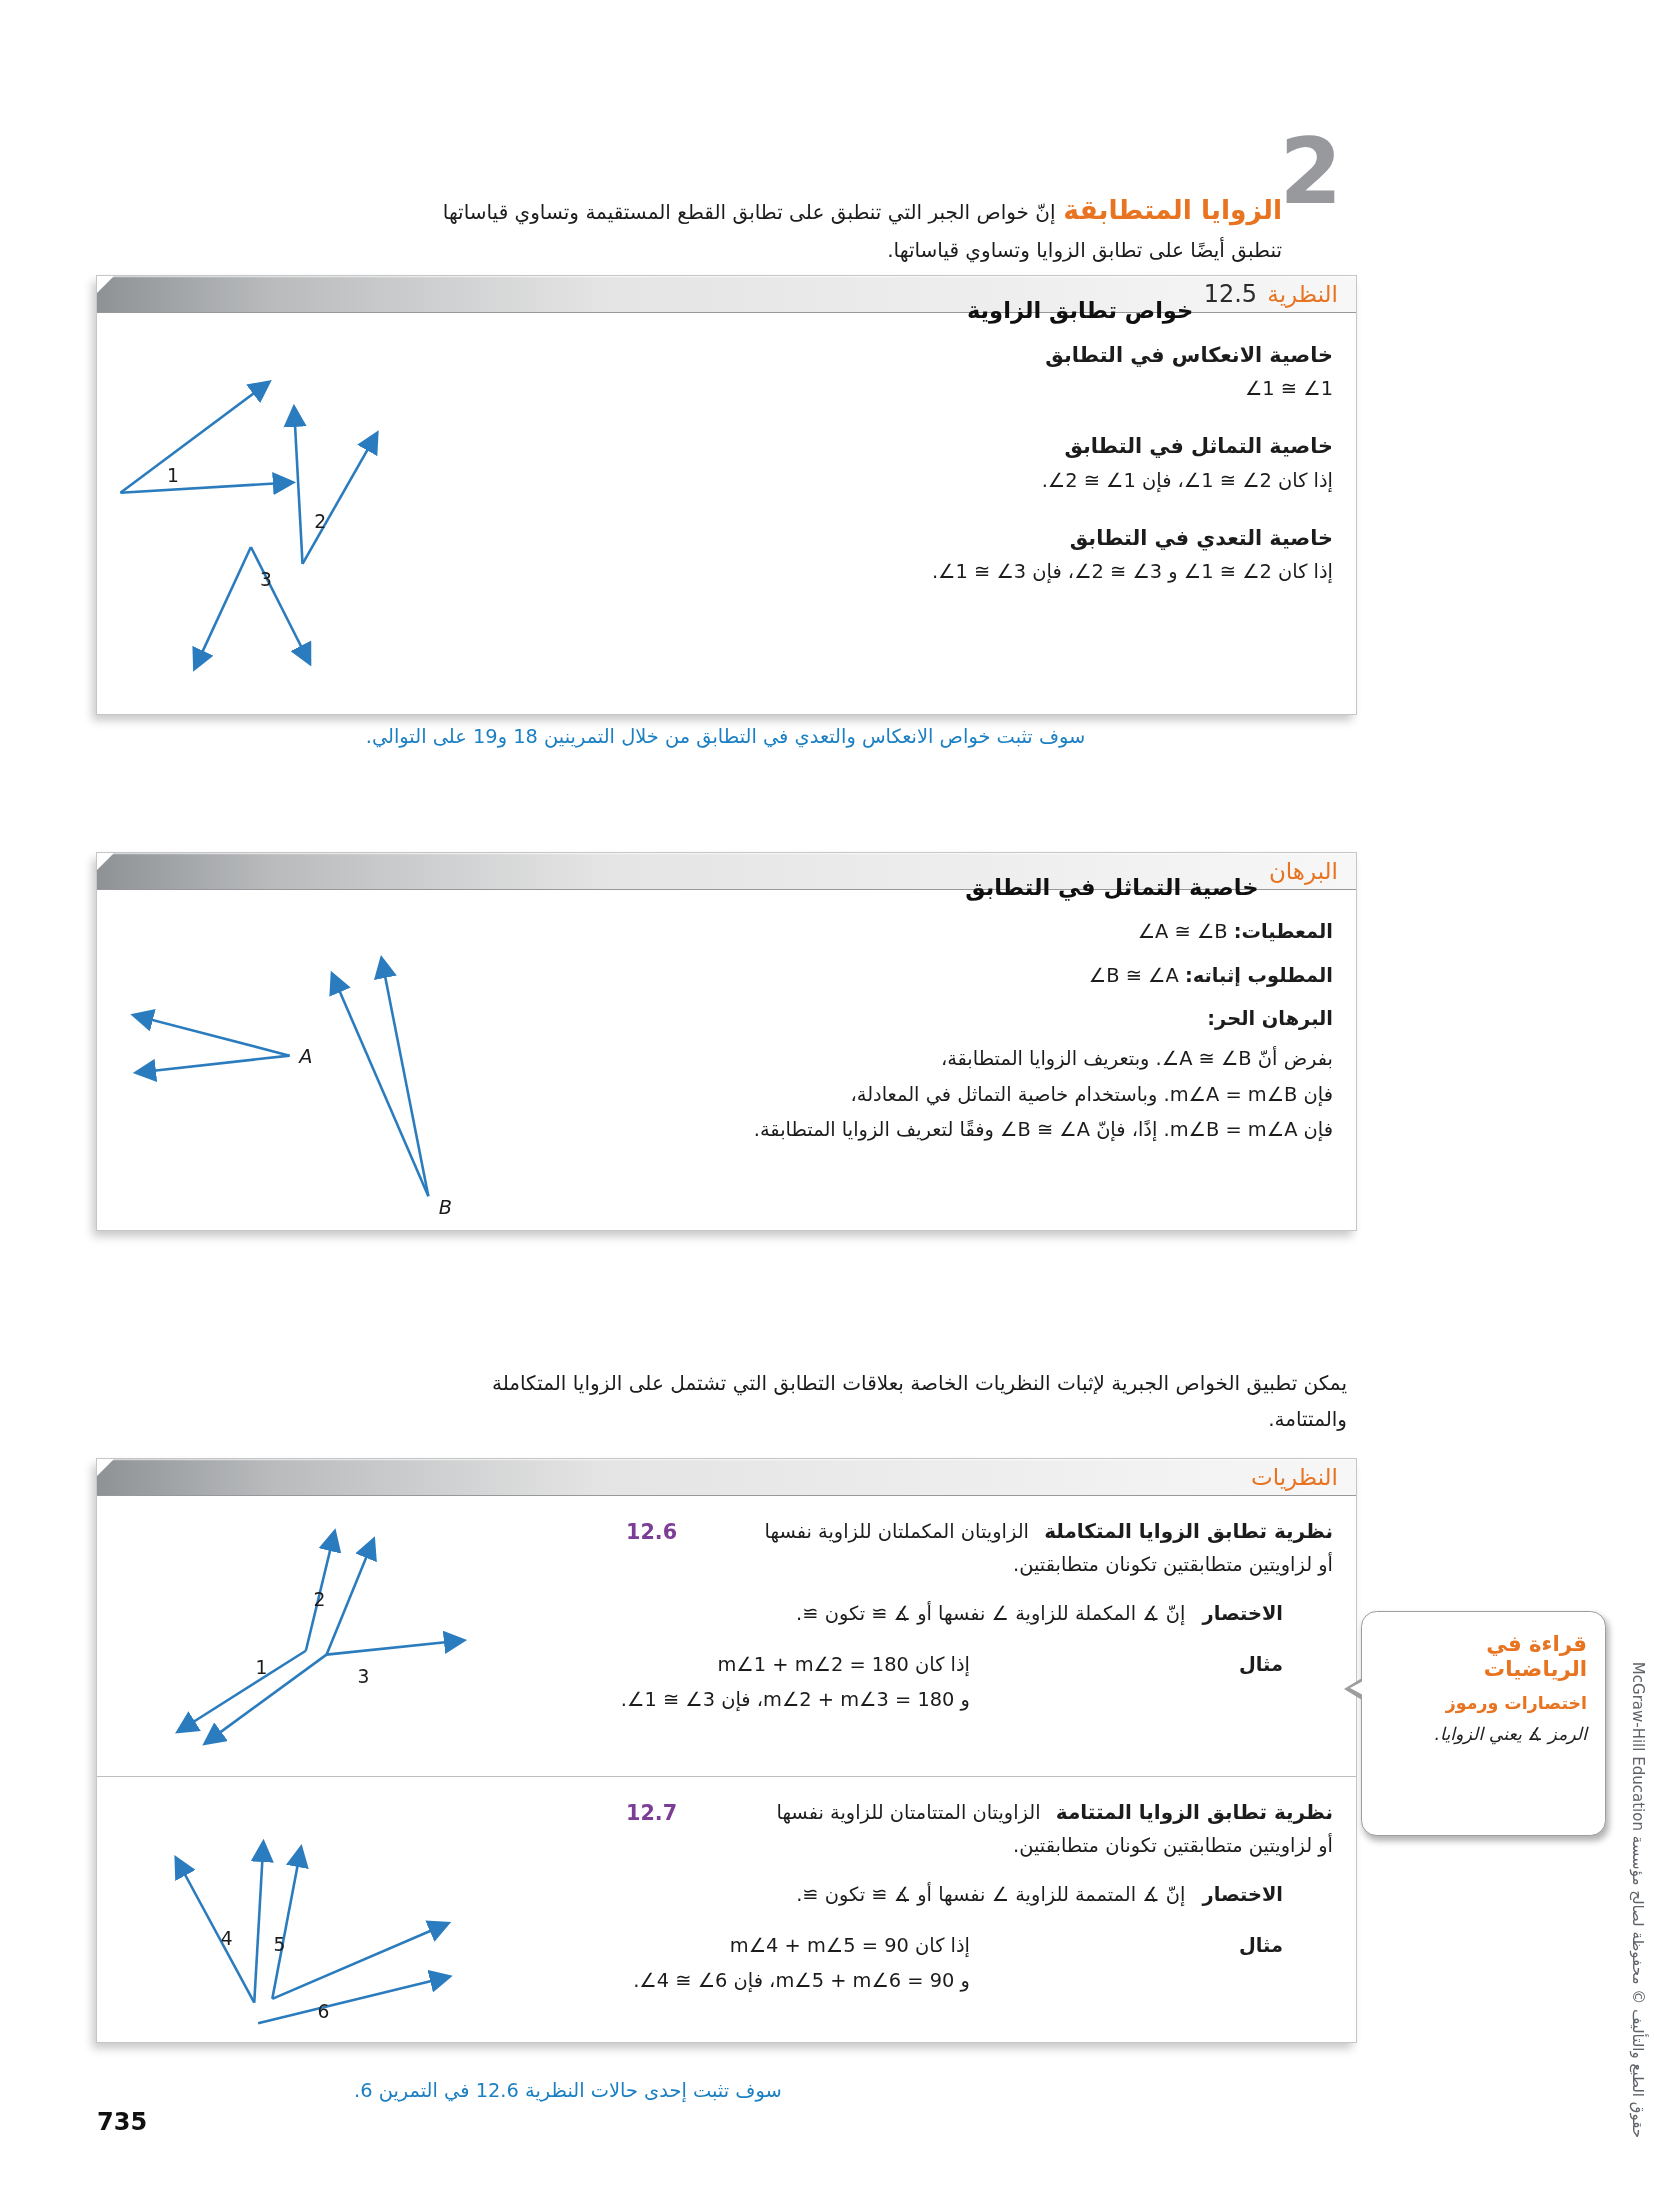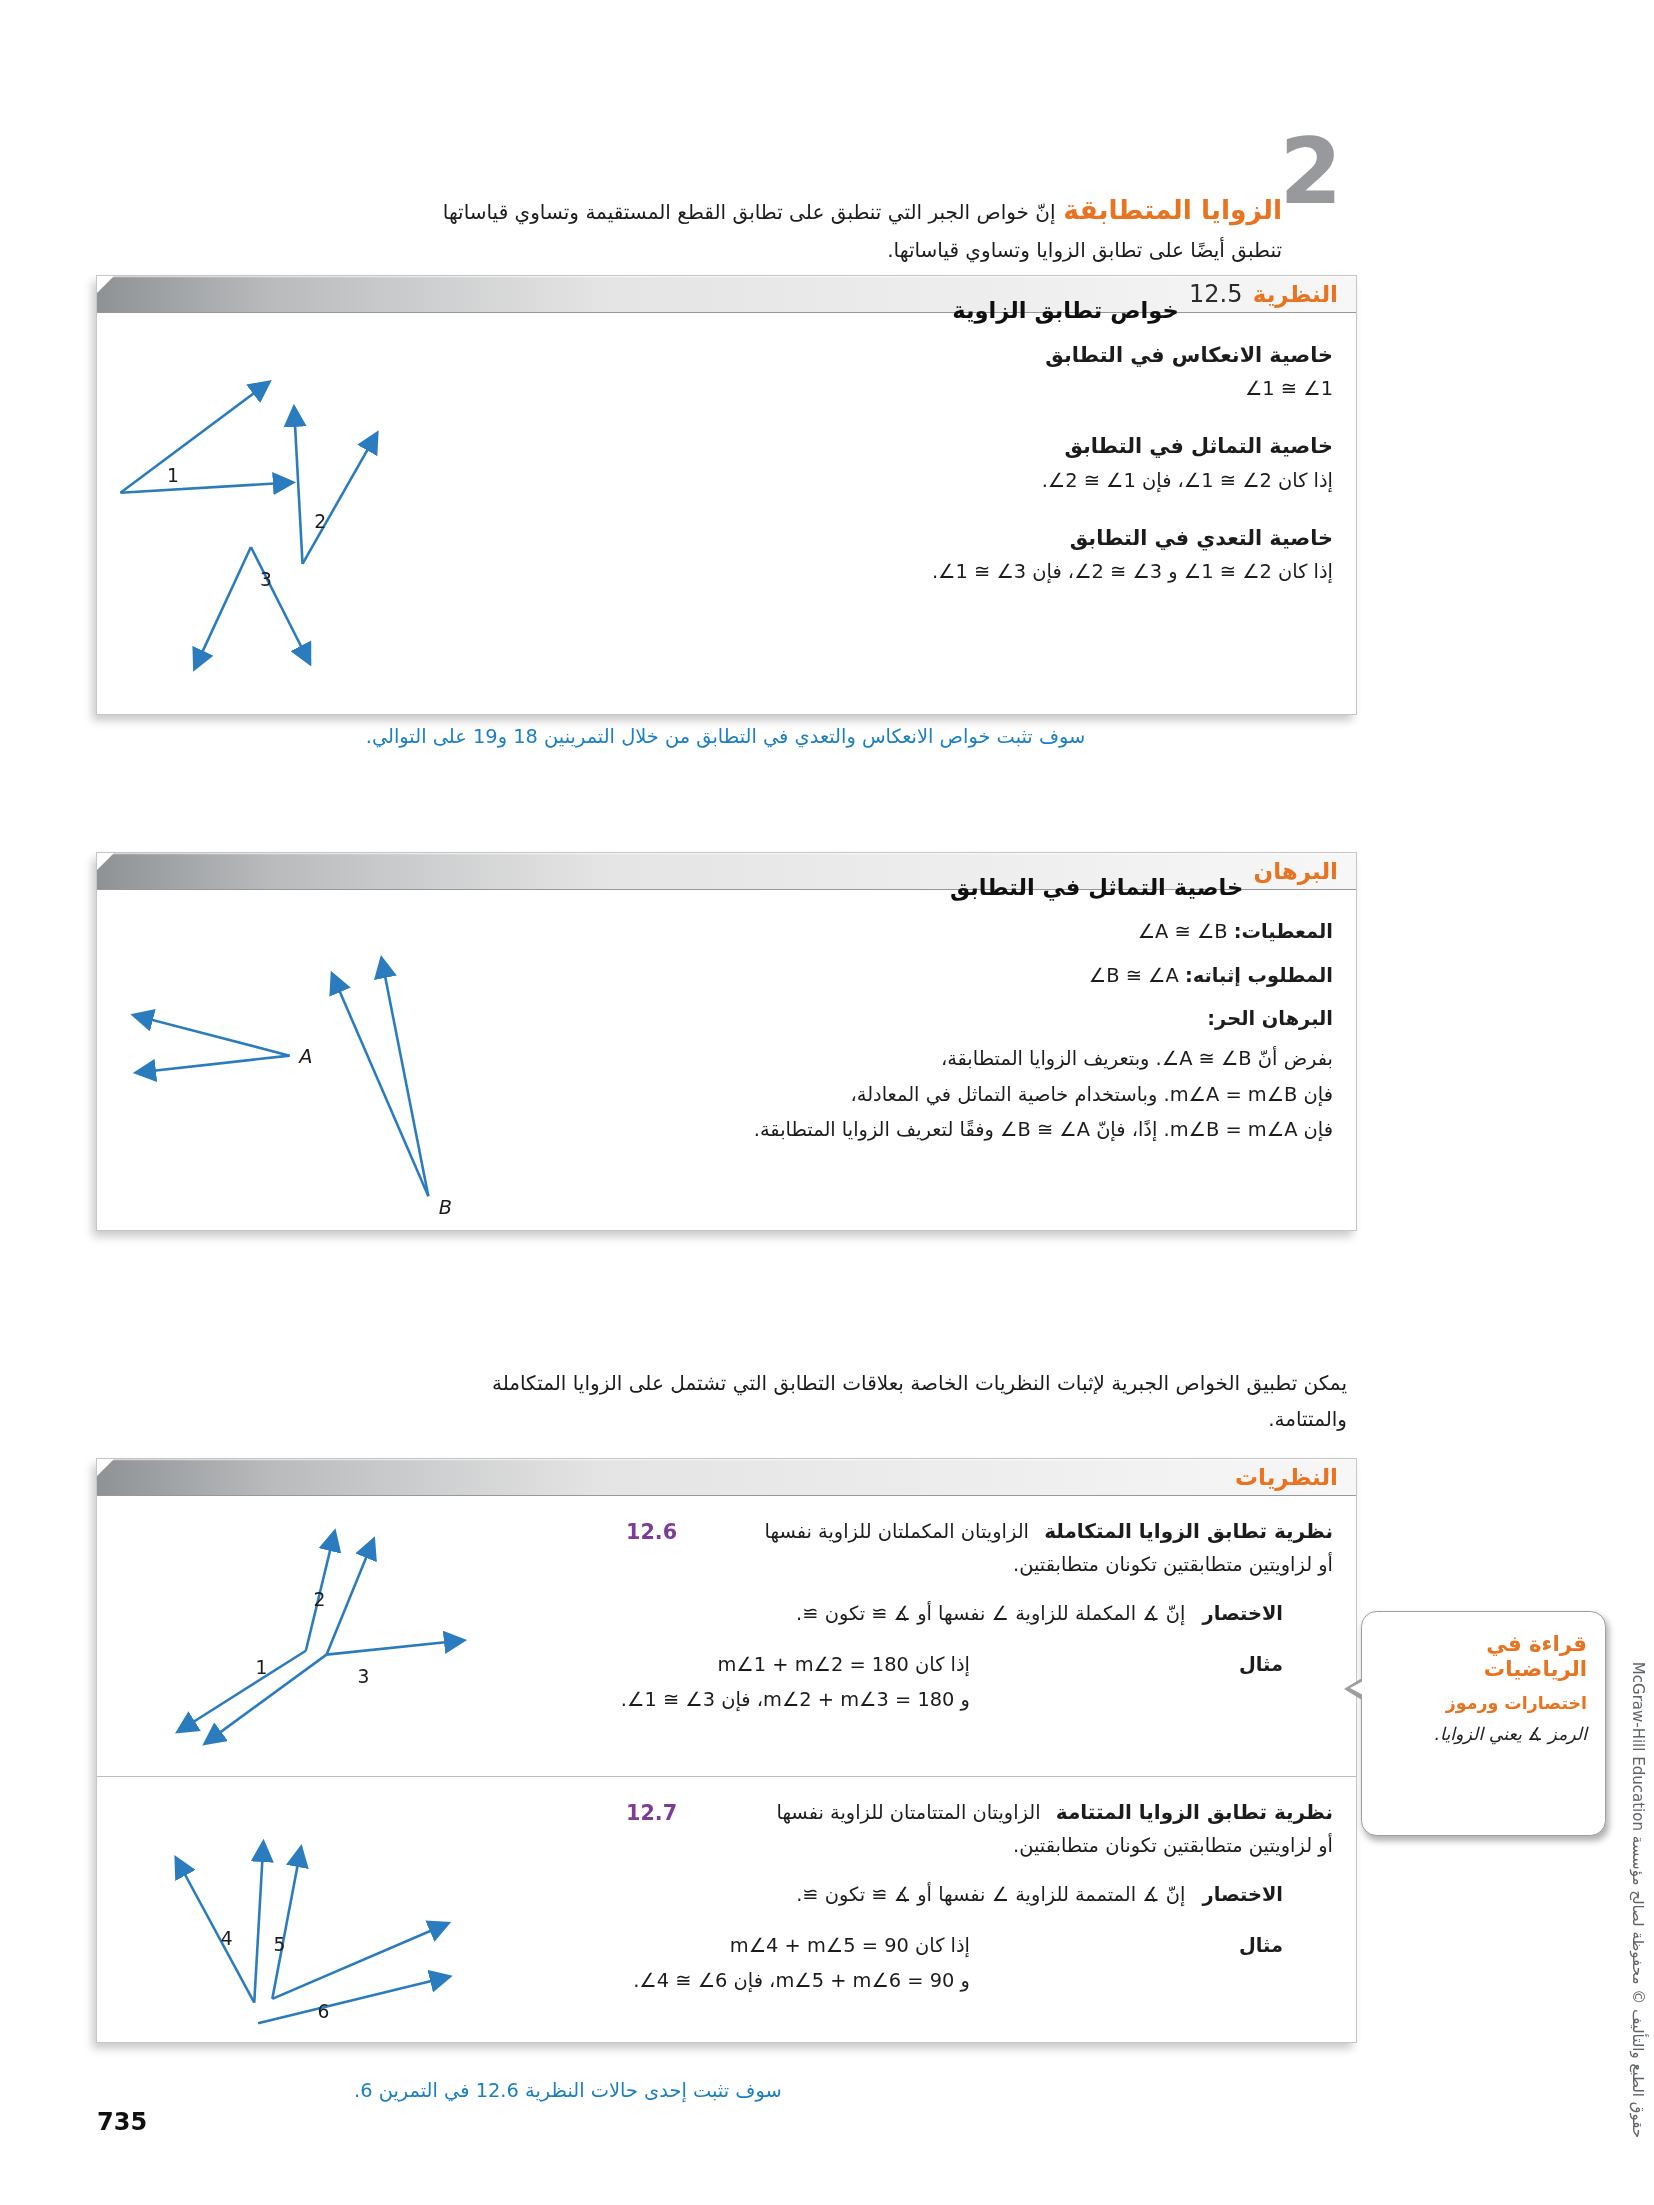--- a/index.html
+++ b/index.html
@@ -15,21 +15,21 @@
 
   
   .tbox{position:absolute;left:96px;width:1259px;background:#fff;border:0.6px solid #c6c6c6;box-shadow:-3.9px 5.8px 9px rgba(0,0,0,0.22);}
   #box-12-5{top:275px;height:438px;}
   #box-proof{top:852px;height:377px;}
   #box-theorems{top:1458px;height:583px;}
   .box-header{position:relative;height:36px;display:flex;align-items:center;gap:10.3px;padding:0 18px;
     background:linear-gradient(to right,#8f9295 0%,#b9bbbd 14%,#e4e4e4 40%,#f7f7f7 100%);
     border-bottom:1.9px solid #96989b;box-shadow:inset 0 1.3px 0 rgba(255,255,255,0.6);}
   .box-header::before{content:"";position:absolute;left:0;top:0;border-top:17px solid #ffffff;border-right:17px solid transparent;}
-  .hdr-label{color:#e87320;font-weight:bold;font-size:23px;text-align:right;}
+  .hdr-label{color:#e87320;font-weight:normal;font-size:23px;text-align:right;}
   .hdr-number{font-weight:normal;font-size:24px;color:#2b2b2b;}
   .hdr-title{font-weight:bold;font-size:22.6px;color:#101010;margin-top:32px;}
 
   .box-body{display:flex;padding:30px 23px 11.6px 10.3px;}
   .props-col{width:724px;text-align:right;}
   .prop{margin-bottom:34px;}
   .prop-heading{font-weight:bold;font-size:20.7px;margin-bottom:10.3px;}
   .prop-statement{font-size:19.4px;}
   .diagram-col{flex:1;}
 

